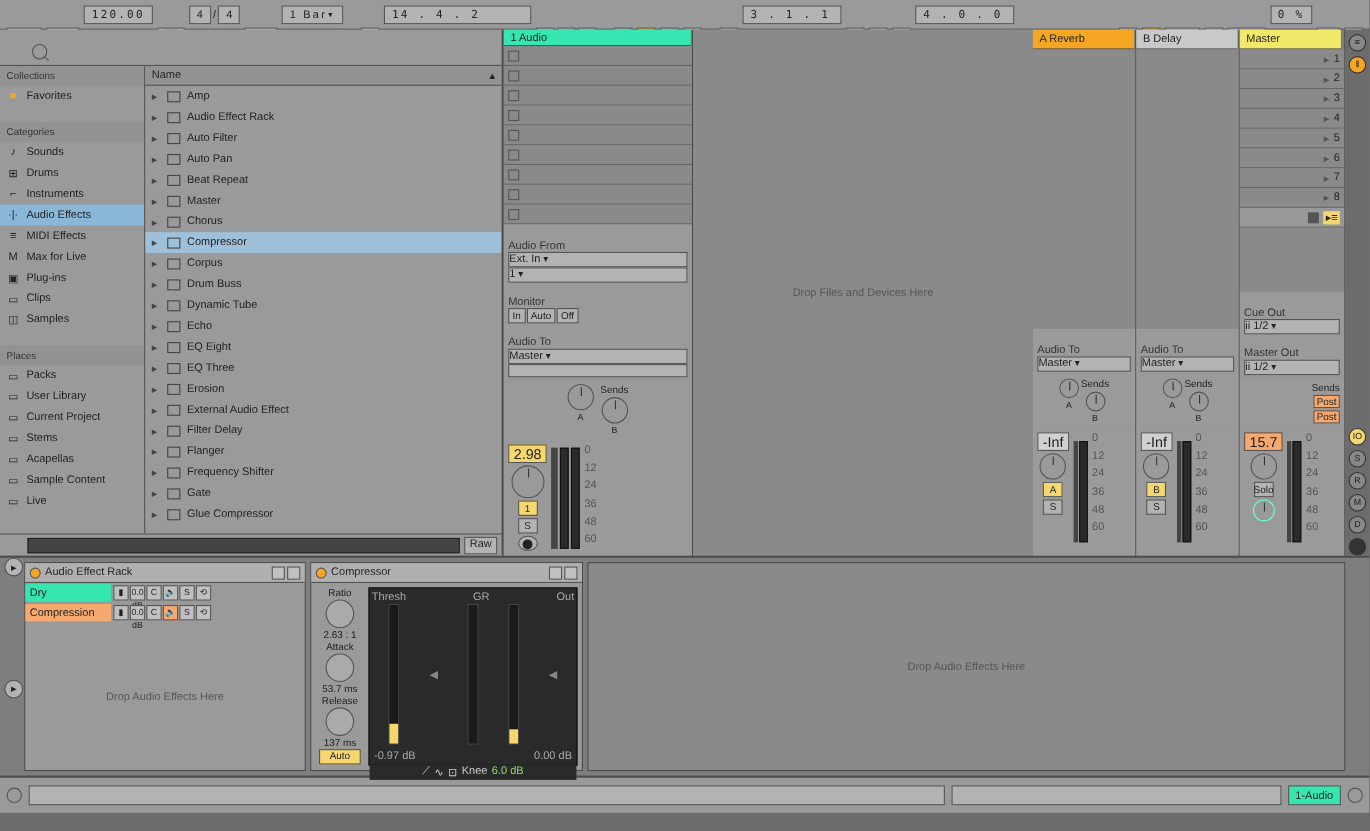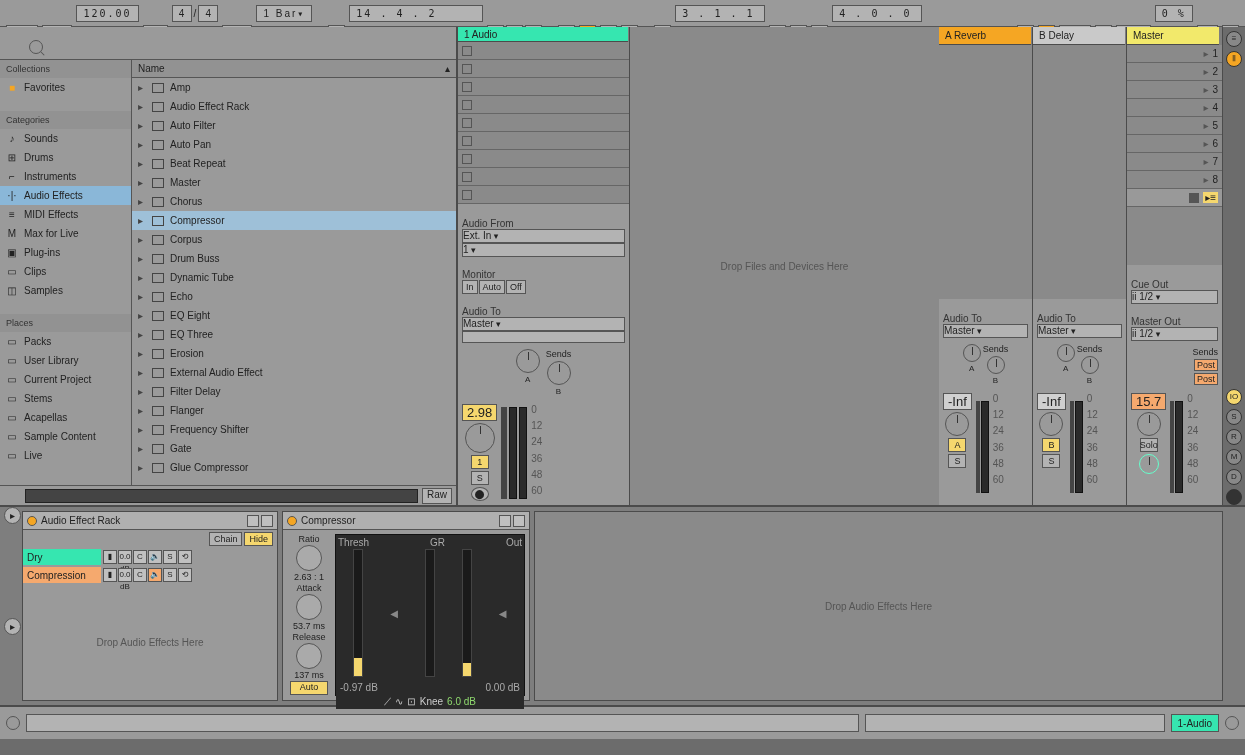--- a/index.html
+++ b/index.html
@@ -670,24 +670,20 @@
 
   <div class="dev" id="rack">
     <div class="dev-title">
       <span class="pwr"></span>
       <span>Audio Effect Rack</span>
       <span class="tools">
           <span></span>
           <span></span>
         </span>
     </div>
-    <div class="toolbar">
-      <span class="sm">Chain</span>
-      <span class="sm on">Hide</span>
-    </div>
     <div class="chain-row">
       <div class="chain-name dry">Dry</div>
       <div class="chain-ctrls">
         <span>▮</span>
         <span class="chain-db">0.0 dB</span>
         <span>C</span>
         <span>🔈</span>
         <span>S</span>
         <span>⟲</span>
       </div>

